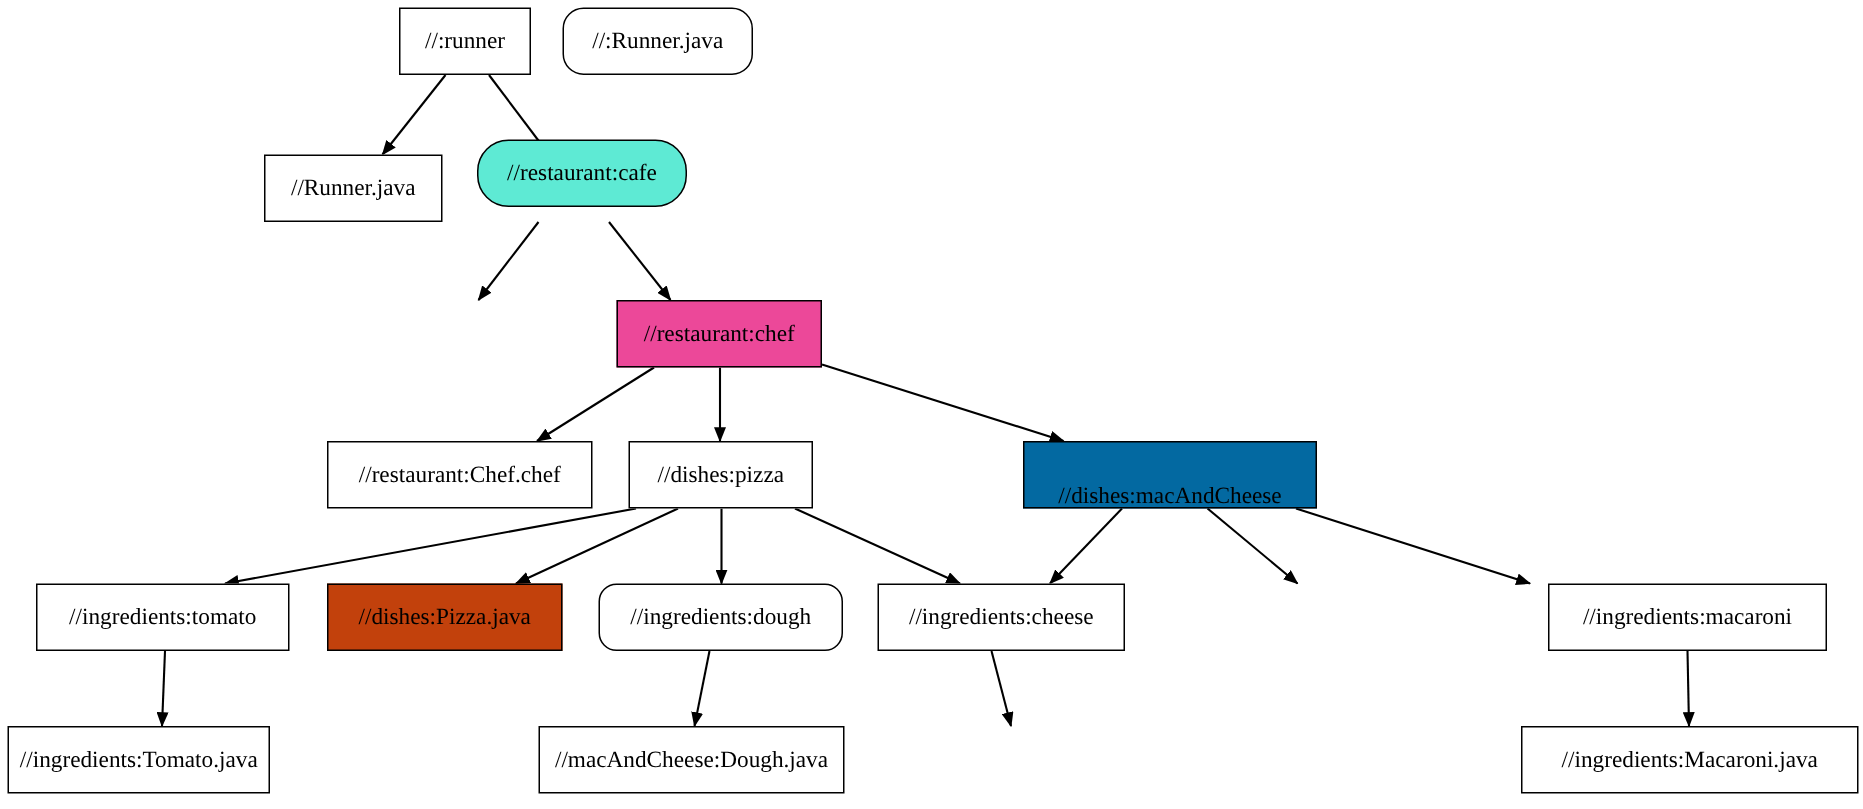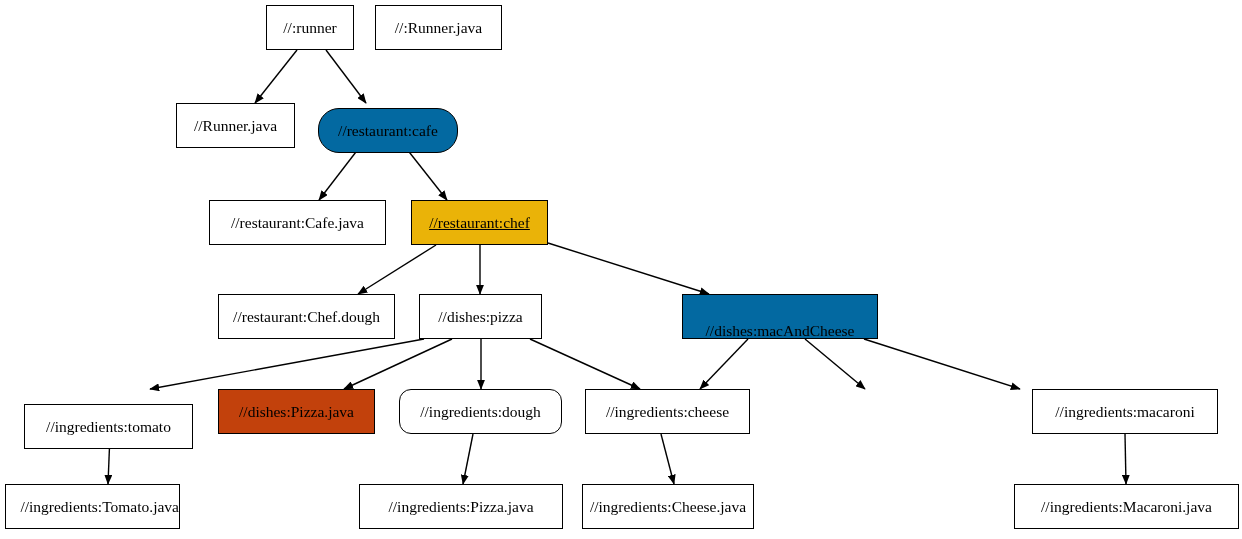--- a/index.html
+++ b/index.html
@@ -75,65 +75,59 @@
       <line x1="864" y1="339" x2="1020" y2="389" stroke="#000000" stroke-width="1.4" marker-end="url(#arrowhead)"></line>
       <line x1="110" y1="434" x2="108" y2="484" stroke="#000000" stroke-width="1.4" marker-end="url(#arrowhead)"></line>
       <line x1="473" y1="434" x2="463" y2="484" stroke="#000000" stroke-width="1.4" marker-end="url(#arrowhead)"></line>
       <line x1="661" y1="434" x2="674" y2="484" stroke="#000000" stroke-width="1.4" marker-end="url(#arrowhead)"></line>
       <line x1="1125" y1="434" x2="1126" y2="484" stroke="#000000" stroke-width="1.4" marker-end="url(#arrowhead)"></line>
     </svg>
   <div id="node-layer">
       <div class="graph-node" style="left: 266px; top: 5px; width: 88px; height: 45px; border-color: rgb(0, 0, 0); background: rgb(255, 255, 255);">
         <span class="node-label">//:runner</span>
       </div>
-      <div class="graph-node" style="left: 375px; top: 5px; width: 127px; height: 45px; border-color: rgb(0, 0, 0); background: rgb(255, 255, 255);">
+      <div class="graph-node" style="left: 375px; top: 5px; width: 127px; height: 45px; border-color: rgb(0, 0, 0); background: rgb(255, 255, 255); border-radius: 14px;">
         <span class="node-label">//:Runner.java</span>
       </div>
       <div class="graph-node" style="left: 176px; top: 103px; width: 119px; height: 45px; border-color: rgb(0, 0, 0); background: rgb(255, 255, 255);">
         <span class="node-label">//Runner.java</span>
       </div>
-      <div class="graph-node" style="left: 318px; top: 108px; width: 140px; height: 45px; border-color: rgb(0, 0, 0); background: #0369a1; border-radius: 21px;">
+      <div class="graph-node" style="left: 318px; top: 93px; width: 140px; height: 45px; border-color: rgb(0, 0, 0); background: #5eead4; border-radius: 21px;">
         <span class="node-label">//restaurant:cafe</span>
       </div>
-      <div class="graph-node" style="left: 209px; top: 200px; width: 177px; height: 45px; border-color: rgb(0, 0, 0); background: rgb(255, 255, 255);">
-        <span class="node-label">//restaurant:Cafe.java</span>
-      </div>
-      <div class="graph-node" style="left: 411px; top: 200px; width: 137px; height: 45px; border-color: rgb(0, 0, 0); background: #eab308; text-decoration: underline;">
+      <div class="graph-node" style="left: 411px; top: 200px; width: 137px; height: 45px; border-color: rgb(0, 0, 0); background: #ec4899;">
         <span class="node-label">//restaurant:chef</span>
       </div>
       <div class="graph-node" style="left: 218px; top: 294px; width: 177px; height: 45px; border-color: rgb(0, 0, 0); background: rgb(255, 255, 255);">
-        <span class="node-label">//restaurant:Chef.dough</span>
+        <span class="node-label">//restaurant:Chef.chef</span>
       </div>
       <div class="graph-node" style="left: 419px; top: 294px; width: 123px; height: 45px; border-color: rgb(0, 0, 0); background: rgb(255, 255, 255); text-align: right;">
         <span class="node-label">//dishes:pizza</span>
       </div>
       <div class="graph-node" style="left: 682px; top: 294px; width: 196px; height: 45px; border-color: rgb(0, 0, 0); background: #0369a1; align-items: flex-end;">
         <span class="node-label">//dishes:macAndCheese</span>
       </div>
-      <div class="graph-node" style="left: 24px; top: 389px; width: 169px; height: 45px; border-color: rgb(0, 0, 0); background: rgb(255, 255, 255); margin-top: 15px;">
+      <div class="graph-node" style="left: 24px; top: 389px; width: 169px; height: 45px; border-color: rgb(0, 0, 0); background: rgb(255, 255, 255);">
         <span class="node-label">//ingredients:tomato</span>
       </div>
       <div class="graph-node" style="left: 218px; top: 389px; width: 157px; height: 45px; border-color: rgb(0, 0, 0); background: #c2410c;">
         <span class="node-label">//dishes:Pizza.java</span>
       </div>
       <div class="graph-node" style="left: 399px; top: 389px; width: 163px; height: 45px; border-color: rgb(0, 0, 0); background: rgb(255, 255, 255); border-radius: 12px;">
         <span class="node-label">//ingredients:dough</span>
       </div>
       <div class="graph-node" style="left: 585px; top: 389px; width: 165px; height: 45px; border-color: rgb(0, 0, 0); background: rgb(255, 255, 255);">
         <span class="node-label">//ingredients:cheese</span>
       </div>
       <div class="graph-node" style="left: 1032px; top: 389px; width: 186px; height: 45px; border-color: rgb(0, 0, 0); background: rgb(255, 255, 255); align-items: center;">
         <span class="node-label">//ingredients:macaroni</span>
       </div>
-      <div class="graph-node" style="left: 5px; top: 484px; width: 175px; height: 45px; border-color: rgb(0, 0, 0); background: rgb(255, 255, 255); justify-content: flex-end;">
+      <div class="graph-node" style="left: 5px; top: 484px; width: 175px; height: 45px; border-color: rgb(0, 0, 0); background: rgb(255, 255, 255);">
         <span class="node-label">//ingredients:Tomato.java</span>
       </div>
       <div class="graph-node" style="left: 359px; top: 484px; width: 204px; height: 45px; border-color: rgb(0, 0, 0); background: rgb(255, 255, 255);">
-        <span class="node-label">//ingredients:Pizza.java</span>
-      </div>
-      <div class="graph-node" style="left: 582px; top: 484px; width: 172px; height: 45px; border-color: rgb(0, 0, 0); background: rgb(255, 255, 255);">
-        <span class="node-label">//ingredients:Cheese.java</span>
+        <span class="node-label">//macAndCheese:Dough.java</span>
       </div>
       <div class="graph-node" style="left: 1014px; top: 484px; width: 225px; height: 45px; border-color: rgb(0, 0, 0); background: rgb(255, 255, 255);">
         <span class="node-label">//ingredients:Macaroni.java</span>
       </div>
     </div>
 </div>
 
 </body></html>

